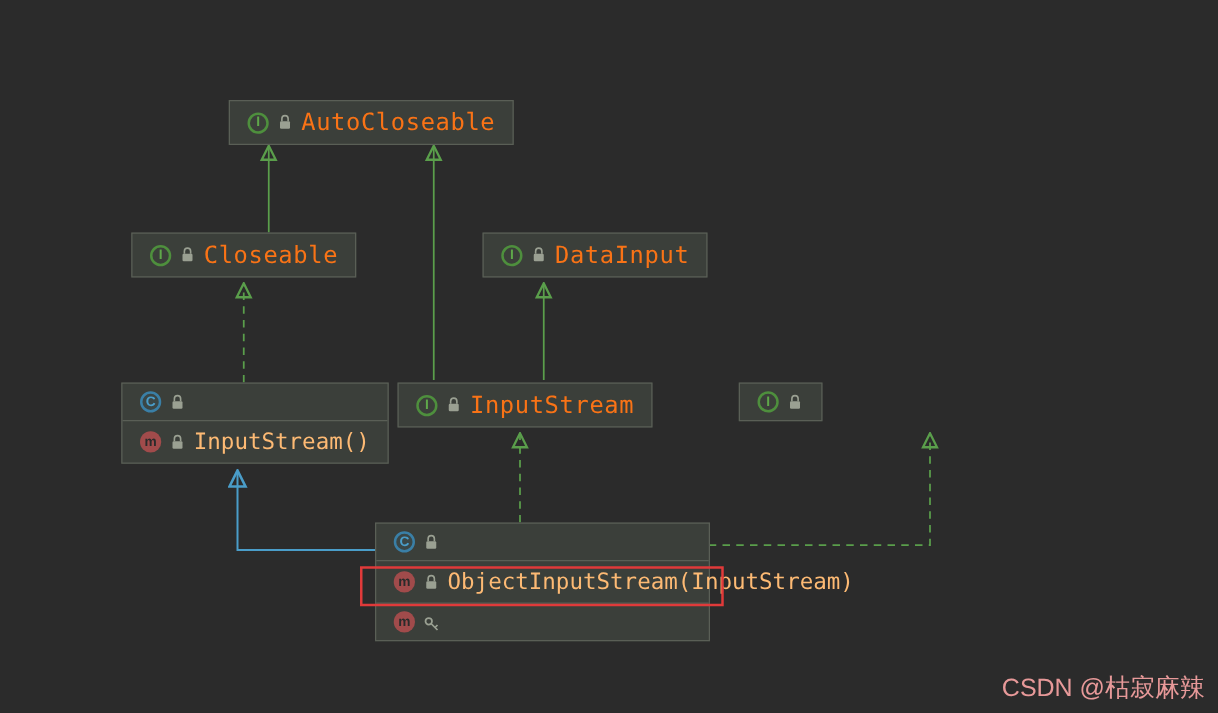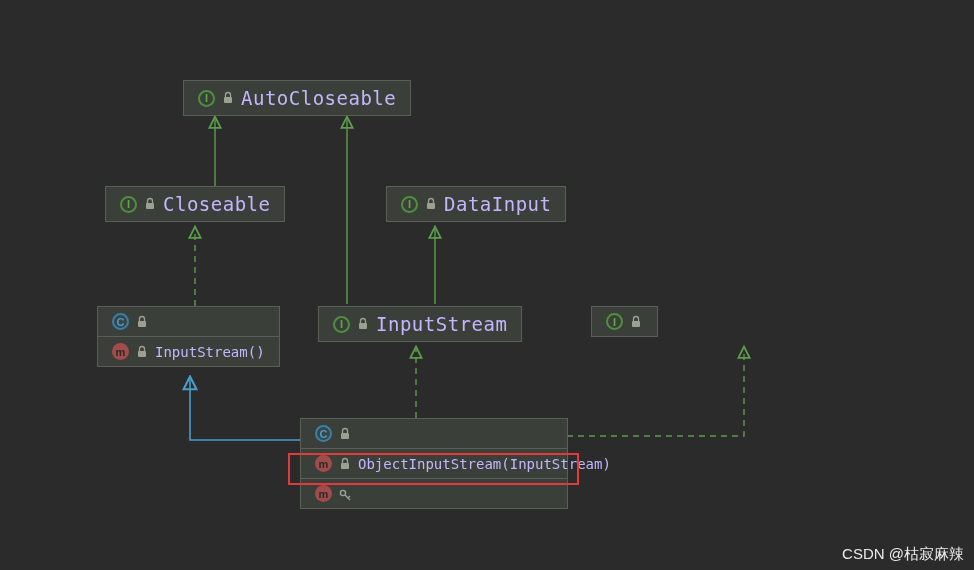--- a/index.html
+++ b/index.html
@@ -25,26 +25,26 @@
   }
   .row {
     display: flex;
     align-items: center;
     gap: 6px;
     padding: 6px 14px;
     white-space: nowrap;
   }
   .row + .row { border-top: 1px solid #5a5f56; }
   .label {
-    color: #c4b5fd;
+    color: #f97316;
     font-size: 19px;
     letter-spacing: 0.5px;
     font-weight: 500;
   }
-  .label.sm { font-size: 14px; color: #c4b5fd; letter-spacing: 0; }
+  .label.sm { font-size: 18px; color: #fdba74; letter-spacing: 0; }
 
   .badge {
     display: inline-flex;
     align-items: center;
     justify-content: center;
     width: 17px; height: 17px;
     border-radius: 50%;
     font-size: 11px;
     font-weight: bold;
     font-family: sans-serif;
@@ -66,22 +66,22 @@
 
   .highlight {
     position: absolute;
     border: 2px solid #e03a3a;
     pointer-events: none;
   }
   .watermark {
     position: absolute;
     right: 10px;
     bottom: 6px;
-    font-size: 15px;
-    color: #ffffff;
+    font-size: 20px;
+    color: #fca5a5;
     font-family: "Microsoft YaHei", sans-serif;
     opacity: 0.9;
   }
 </style>
 </head>
 <body>
 
 <svg class="connectors">
   <defs>
     <marker id="arrow-green" viewBox="0 0 10 10" refX="8" refY="5" markerWidth="10" markerHeight="10" orient="auto">

